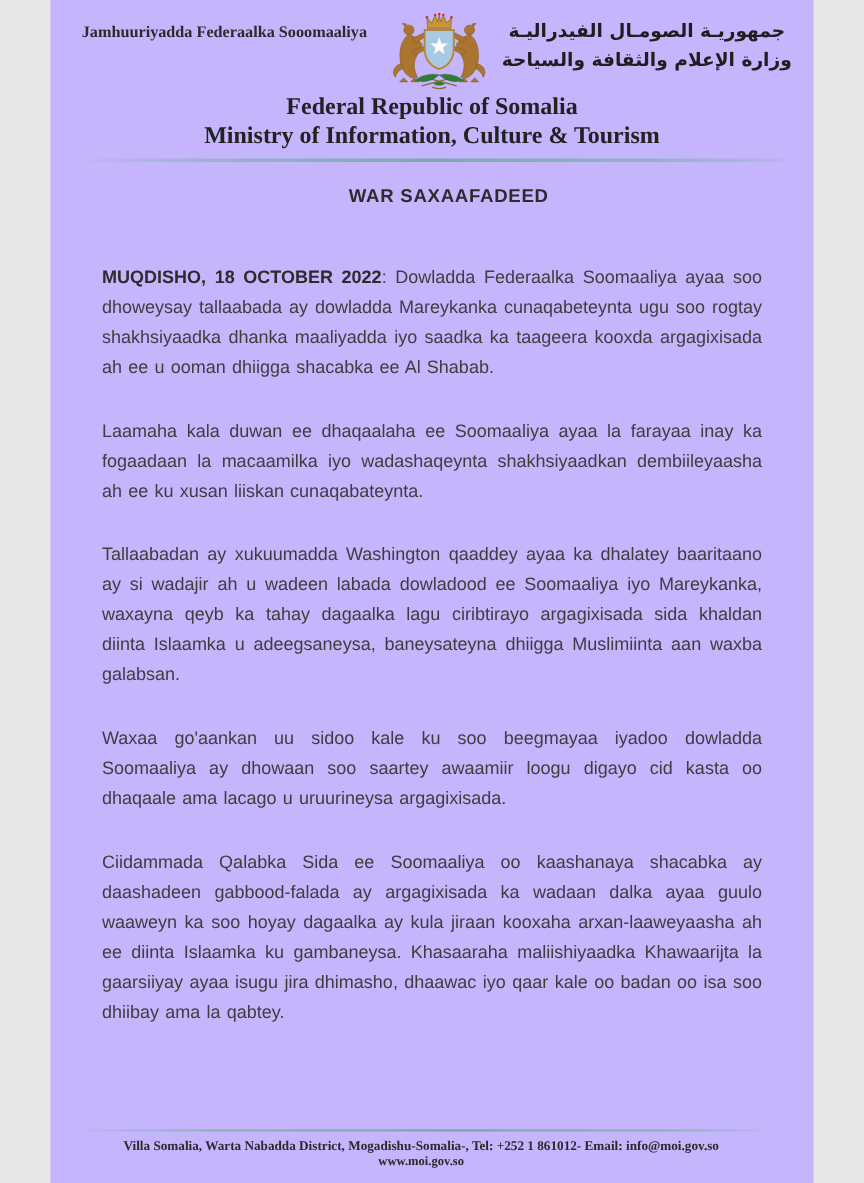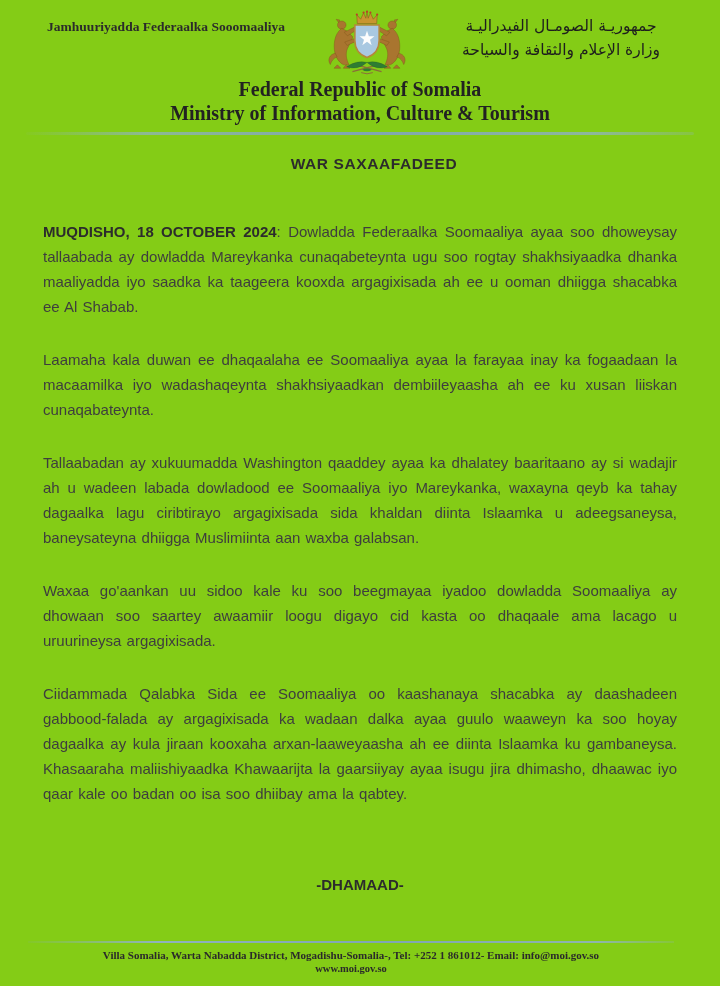--- a/index.html
+++ b/index.html
@@ -1,22 +1,22 @@
 <!DOCTYPE html>
 <html><head>
 <meta charset="utf-8">
 <style>
   * { box-sizing: border-box; }
   html, body { margin: 0; padding: 0; background: #e8e8e8; }
   .page {
     position: relative;
-    width: 720px;
+    width: 636px;
     height: 986px;
     margin: 0 auto;
-    background: #84cc16;
+    background: #c4b5fd;
     font-family: "Liberation Sans", sans-serif;
     color: #3e3e3e;
     overflow: hidden;
   }
 
   
   .letterhead {
     display: flex;
     justify-content: space-between;
     align-items: flex-start;
@@ -37,21 +37,21 @@
     height: 66px;
     flex: 0 0 auto;
     margin-top: 2px;
   }
   .arabic-name {
     width: 286px;
     margin-top: 6px;
     direction: rtl;
     text-align: center;
     font-family: "DejaVu Sans", sans-serif;
-    font-weight: normal;
+    font-weight: bold;
     font-size: 15.5px;
     color: #1e1e1e;
     line-height: 1.55;
   }
   .english-name {
     margin-top: 2px;
     text-align: center;
     font-family: "Liberation Serif", serif;
     font-weight: bold;
     font-size: 20px;
@@ -185,28 +185,27 @@
   <div class="english-name">
     <div>Federal Republic of Somalia</div>
     <div>Ministry of Information, Culture &amp; Tourism</div>
   </div>
 
   <div class="header-divider"></div>
 
   <div class="doc-title">WAR SAXAAFADEED</div>
 
   <div class="doc-body">
-    <p><span class="dateline">MUQDISHO, 18 OCTOBER 2024</span><span>: </span><span>Dowladda Federaalka Soomaaliya ayaa soo dhoweysay tallaabada ay dowladda Mareykanka cunaqabeteynta ugu soo rogtay shakhsiyaadka dhanka maaliyadda iyo saadka ka taageera kooxda argagixisada ah ee u ooman dhiigga shacabka ee Al Shabab.</span></p>
+    <p><span class="dateline">MUQDISHO, 18 OCTOBER 2022</span><span>: </span><span>Dowladda Federaalka Soomaaliya ayaa soo dhoweysay tallaabada ay dowladda Mareykanka cunaqabeteynta ugu soo rogtay shakhsiyaadka dhanka maaliyadda iyo saadka ka taageera kooxda argagixisada ah ee u ooman dhiigga shacabka ee Al Shabab.</span></p>
 
     <p>Laamaha kala duwan ee dhaqaalaha ee Soomaaliya ayaa la farayaa inay ka fogaadaan la macaamilka iyo wadashaqeynta shakhsiyaadkan dembiileyaasha ah ee ku xusan liiskan cunaqabateynta.</p>
     <p>Tallaabadan ay xukuumadda Washington qaaddey ayaa ka dhalatey baaritaano ay si wadajir ah u wadeen labada dowladood ee Soomaaliya iyo Mareykanka, waxayna qeyb ka tahay dagaalka lagu ciribtirayo argagixisada sida khaldan diinta Islaamka u adeegsaneysa, baneysateyna dhiigga Muslimiinta aan waxba galabsan.</p>
     <p>Waxaa go'aankan uu sidoo kale ku soo beegmayaa iyadoo dowladda Soomaaliya ay dhowaan soo saartey awaamiir loogu digayo cid kasta oo dhaqaale ama lacago u uruurineysa argagixisada.</p>
     <p>Ciidammada Qalabka Sida ee Soomaaliya oo kaashanaya shacabka ay daashadeen gabbood-falada ay argagixisada ka wadaan dalka ayaa guulo waaweyn ka soo hoyay dagaalka ay kula jiraan kooxaha arxan-laaweyaasha ah ee diinta Islaamka ku gambaneysa. Khasaaraha maliishiyaadka Khawaarijta la gaarsiiyay ayaa isugu jira dhimasho, dhaawac iyo qaar kale oo badan oo isa soo dhiibay ama la qabtey.</p>
 
-    <div class="closing-line">-DHAMAAD-</div>
   </div>
 
   <div class="footer">
     <div class="footer-divider"></div>
     <div class="footer-address">Villa Somalia, Warta Nabadda District, Mogadishu-Somalia-, Tel: +252 1 861012- Email: info@moi.gov.so</div>
     <div class="footer-website">www.moi.gov.so</div>
   </div>
 
 </div>
 

